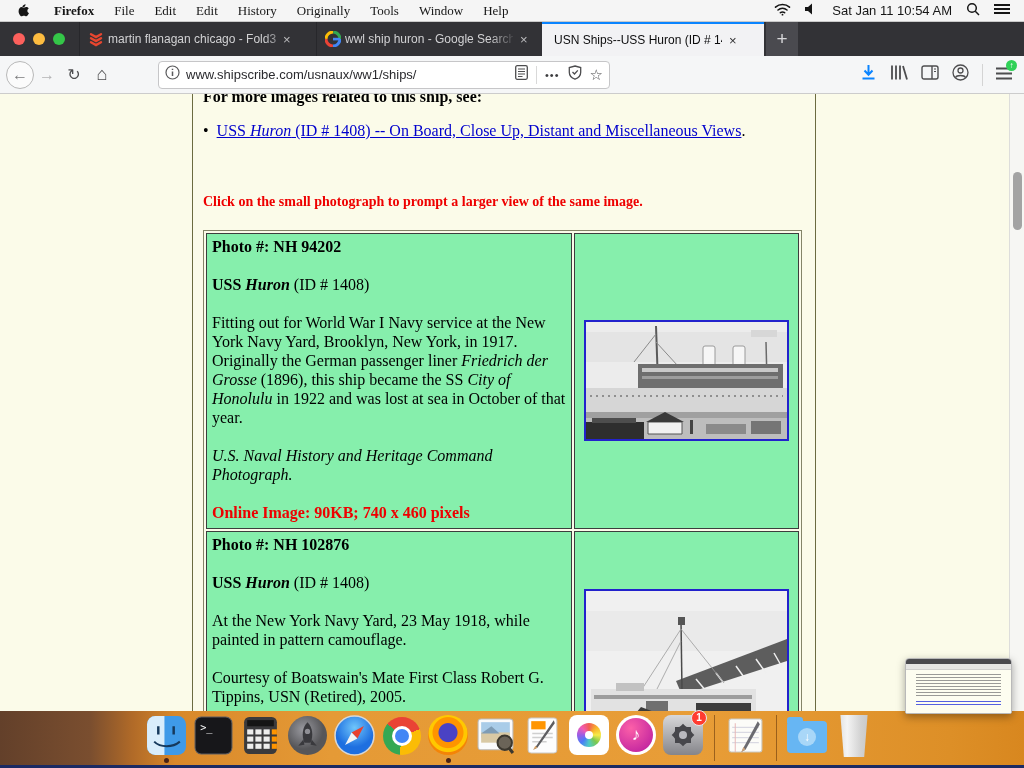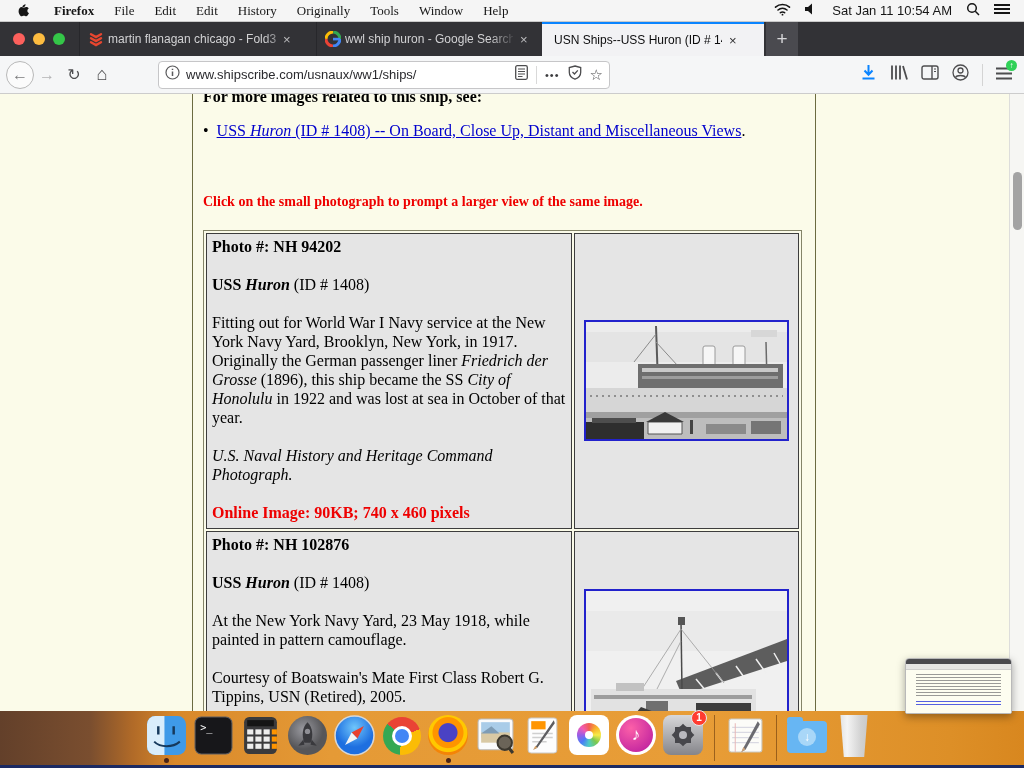--- a/index.html
+++ b/index.html
@@ -68,21 +68,21 @@
   .see-heading { position:absolute; left:203px; top:-6px; font-size:16px; font-weight:bold; }
   .see-item { position:absolute; left:203px; top:28px; font-size:16px; }
   .bullet { margin-right:8px; }
   .click-note { position:absolute; left:203px; top:100px; font-size:14px; font-weight:bold; color:#ee0000; }
   .seg-b { font-weight:bold; } .seg-i { font-style:italic; } .seg-bi { font-weight:bold; font-style:italic; }
   .seg-link { color:#0000cc; text-decoration:underline; }
   .seg-link-i { color:#0000cc; text-decoration:underline; font-style:italic; }
 
   .photo-table { position:absolute; left:203px; top:136px; width:599px; border:1px solid #848468; background:transparent;
                  border-collapse:separate; border-spacing:2px; }
-  .photo-table td { border:1px solid #3d3d3d; vertical-align:top; background:#e5e5e5; }
+  .photo-table td { border:1px solid #3d3d3d; vertical-align:top; background:#86efac; }
   td.txt { width:366px; padding:3px 5px; font-size:16px; line-height:19px; }
   td.img { text-align:center; }
   td.txt p { margin:0 0 19px 0; }
   td.txt p:last-child { margin-bottom:0; }
   .online-red { color:#ee0000; font-weight:bold; }
   .credit-i { font-style:italic; }
   .row1 td { height:296px; }
   .row2 td { height:420px; }
   .thumb { display:inline-block; border:2px solid #2222cc; line-height:0; }
   .thumb1 { margin-top:86px; }

